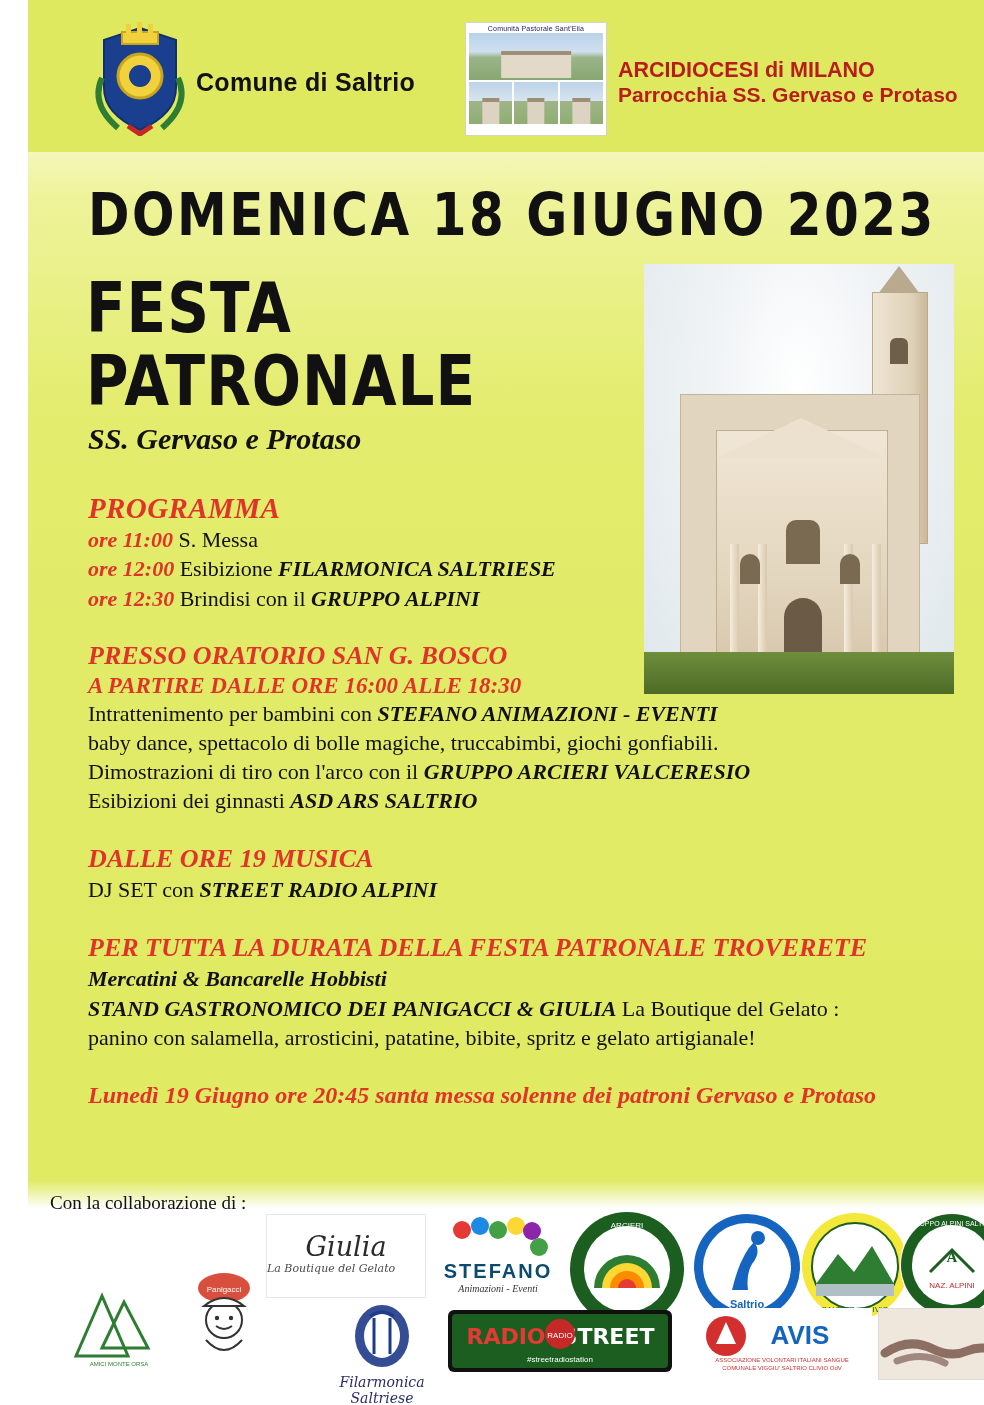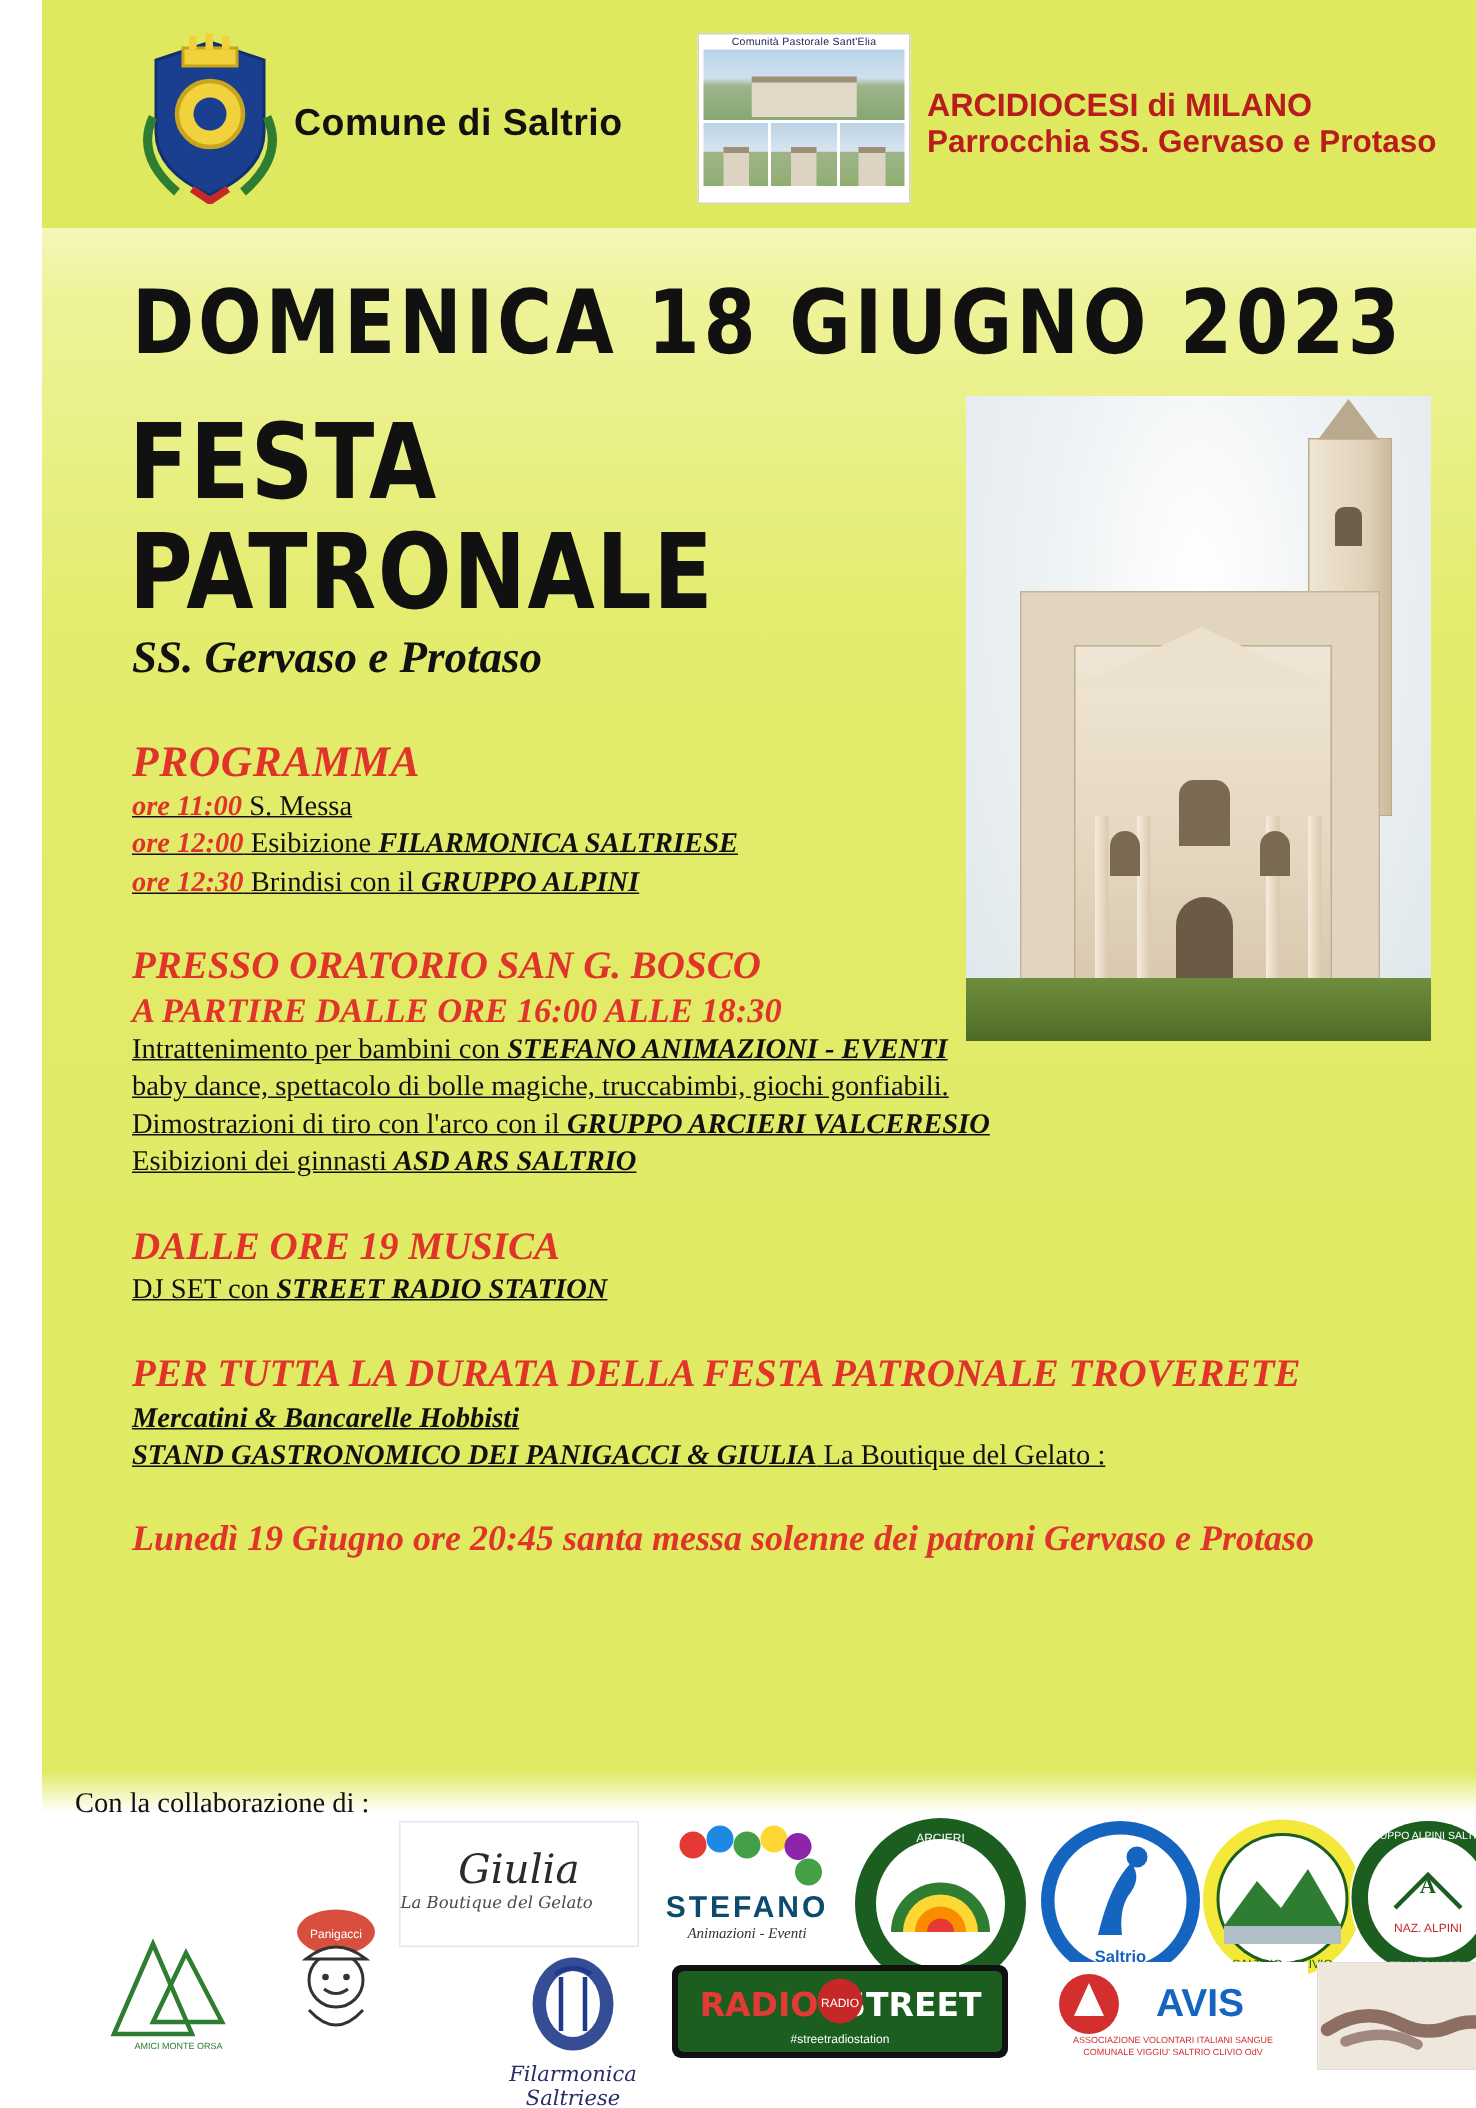--- a/index.html
+++ b/index.html
@@ -223,23 +223,22 @@
     color: #111;
   }
   .red-head {
     color: #e0342a;
     font-weight: bold;
     font-style: italic;
     font-size: 29px;
     letter-spacing: .4px;
   }
   .ln {
-    font-size: 19px;
+    font-size: 22px;
     line-height: 1.33;
-    text-decoration: underline;
   }
   .ora {
     color: #e0342a;
     font-style: italic;
     font-weight: bold;
   }
   .bi { font-weight: bold; font-style: italic; }
   .blk-bold-it { font-weight: bold; font-style: italic; }
   .sect { margin-top: 26px; }
   .red-sub {
@@ -386,30 +385,31 @@
         <span>Dimostrazioni di tiro con l'arco con il </span><span class="bi">GRUPPO ARCIERI VALCERESIO</span>
       </div>
       <div class="ln">
         <span>Esibizioni dei ginnasti </span><span class="bi">ASD ARS SALTRIO</span>
       </div>
     </div>
 
     <div class="sect">
       <div class="red-sub">DALLE ORE 19 MUSICA</div>
       <div class="ln">
-        <span>DJ SET con </span><span class="bi">STREET RADIO STATION</span>
+        <span>DJ SET con </span><span class="bi">STREET RADIO ALPINI</span>
       </div>
     </div>
 
     <div class="sect">
       <div class="red-sub">PER TUTTA LA DURATA DELLA FESTA PATRONALE TROVERETE</div>
       <div class="ln blk-bold-it">Mercatini &amp; Bancarelle Hobbisti</div>
       <div class="ln">
         <span class="bi">STAND GASTRONOMICO DEI PANIGACCI</span><span class="bi"> &amp;  </span><span class="bi">GIULIA</span><span> La Boutique del Gelato :</span>
       </div>
+      <div class="ln">panino con salamella, arrosticini, patatine, bibite, spritz e gelato artigianale!</div>
     </div>
 
     <div class="closing">Lunedì 19 Giugno ore 20:45 santa messa solenne dei patroni Gervaso e Protaso</div>
   </div>
 
   <div class="collab-label">Con la collaborazione di :</div>
 
   <div class="logos">
 
     <div class="logo l-amici">

